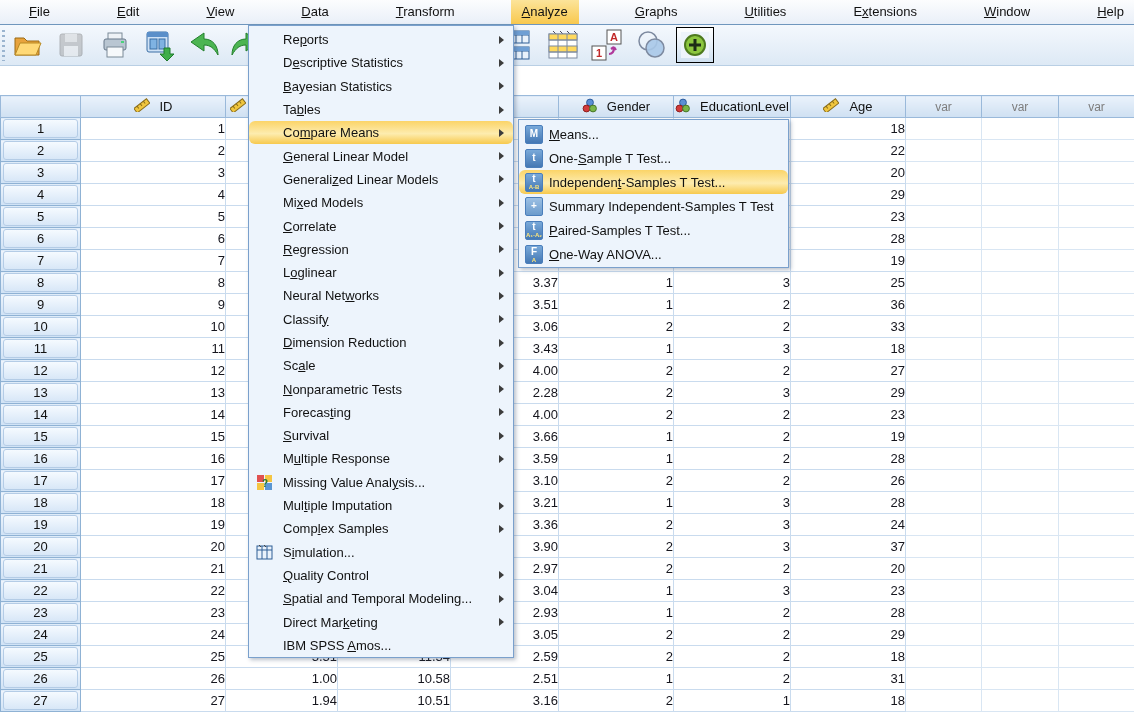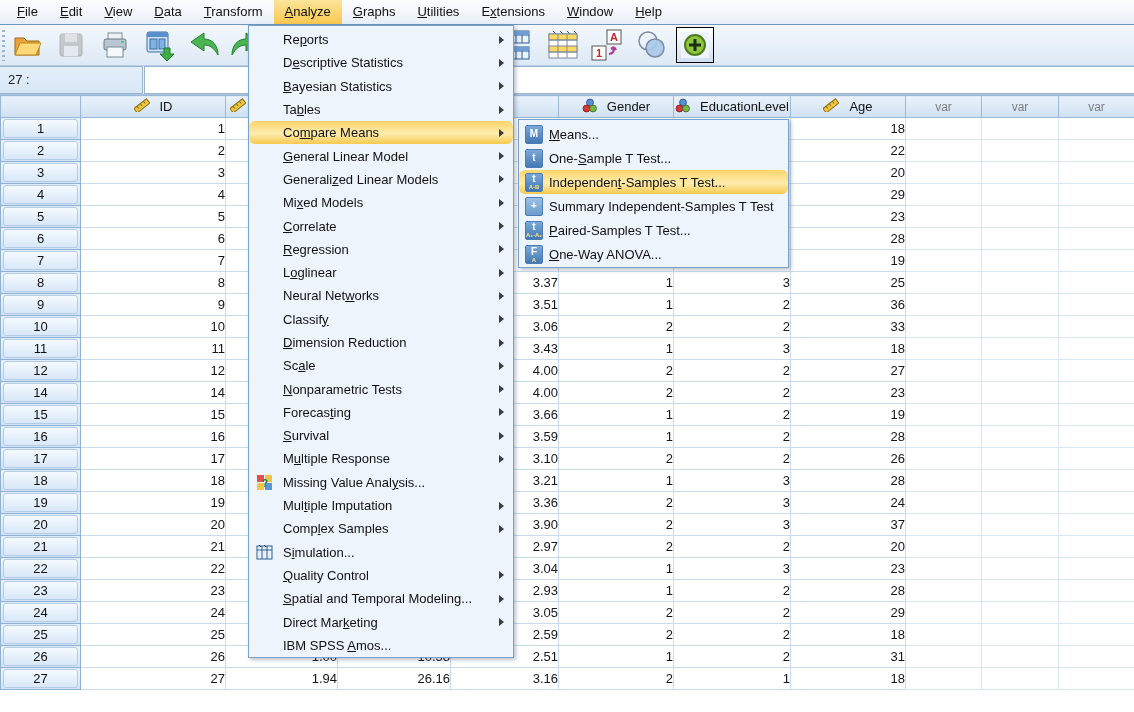--- a/index.html
+++ b/index.html
@@ -6,21 +6,21 @@
   .screen{
     position:relative; width:1134px; height:712px; overflow:hidden;
     font-family:"Liberation Sans", sans-serif; background:#fff;
     -webkit-font-smoothing:antialiased;
   }
   
   .menubar{
     position:absolute; top:0; left:0; width:1134px; height:25px;
     background:linear-gradient(#fcfdfe,#e9eff8);
     border-bottom:1px solid #6f96bd;
-    display:flex; align-items:stretch; padding-left:6px; box-sizing:border-box;
+    display:flex; align-items:stretch; padding-left:18px; box-sizing:border-box;gap:45px;
   }
   .mb-item{
     font-size:13px; color:#111; padding:4px 11px; cursor:default; white-space:nowrap;
   }
   .mb-item.active{ background:linear-gradient(#fce49a,#f8c84e); }
   
   .toolbar{
     position:absolute; top:25px; left:0; width:1134px; height:41px;
     background:linear-gradient(#f4f8fd,#dde9f5);
     border-bottom:1px solid #b9cfe4;
@@ -209,24 +209,20 @@
         <div class="tb-btn pressed">
           <svg width="30" height="28">
             <rect x="1" y="1" width="28" height="26" fill="#eef4fb"></rect>
             <circle cx="15" cy="14" r="10" fill="#8cc63f" stroke="#4e7a1e" stroke-width="2"></circle>
             <path d="M15 8 v12 M9 14 h12" stroke="#1c2b16" stroke-width="3"></path>
           </svg>
         </div>
       </div>
   </div>
 
-  <div class="cellref">
-    <div class="ref">27 :</div>
-    <input class="editor" value="" style="">
-  </div>
 
   <table class="grid">
     <colgroup id="grid-cols">
         <col style="width: 80px;">
         <col style="width: 145px;">
         <col style="width: 112px;">
         <col style="width: 113px;">
         <col style="width: 108px;">
         <col style="width: 115px;">
         <col style="width: 117px;">
@@ -498,20 +494,35 @@
           <td class="cell">4.00</td>
           <td class="cell">2</td>
           <td class="cell">2</td>
           <td class="cell">27</td>
           <td class="cell varcell"></td>
           <td class="cell varcell"></td>
           <td class="cell varcell"></td>
         </tr>
         <tr>
           <td class="rowhead">
+            <div class="rh">13</div>
+          </td>
+          <td class="cell">13</td>
+          <td class="cell"></td>
+          <td class="cell"></td>
+          <td class="cell">2.28</td>
+          <td class="cell">2</td>
+          <td class="cell">3</td>
+          <td class="cell">29</td>
+          <td class="cell varcell"></td>
+          <td class="cell varcell"></td>
+          <td class="cell varcell"></td>
+        </tr>
+        <tr>
+          <td class="rowhead">
             <div class="rh">14</div>
           </td>
           <td class="cell">14</td>
           <td class="cell"></td>
           <td class="cell"></td>
           <td class="cell">4.00</td>
           <td class="cell">2</td>
           <td class="cell">2</td>
           <td class="cell">23</td>
           <td class="cell varcell"></td>
@@ -697,21 +708,21 @@
           <td class="cell varcell"></td>
           <td class="cell varcell"></td>
           <td class="cell varcell"></td>
         </tr>
         <tr>
           <td class="rowhead">
             <div class="rh">27</div>
           </td>
           <td class="cell">27</td>
           <td class="cell">1.94</td>
-          <td class="cell">26.16</td>
+          <td class="cell">10.51</td>
           <td class="cell">3.16</td>
           <td class="cell">2</td>
           <td class="cell">1</td>
           <td class="cell">18</td>
           <td class="cell varcell"></td>
           <td class="cell varcell"></td>
           <td class="cell varcell"></td>
         </tr>
       </tbody>
   </table>

